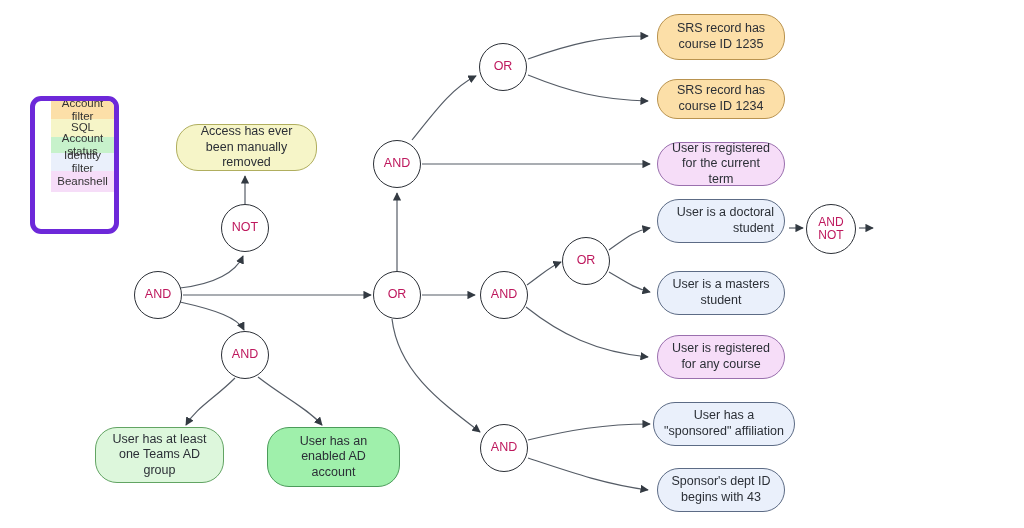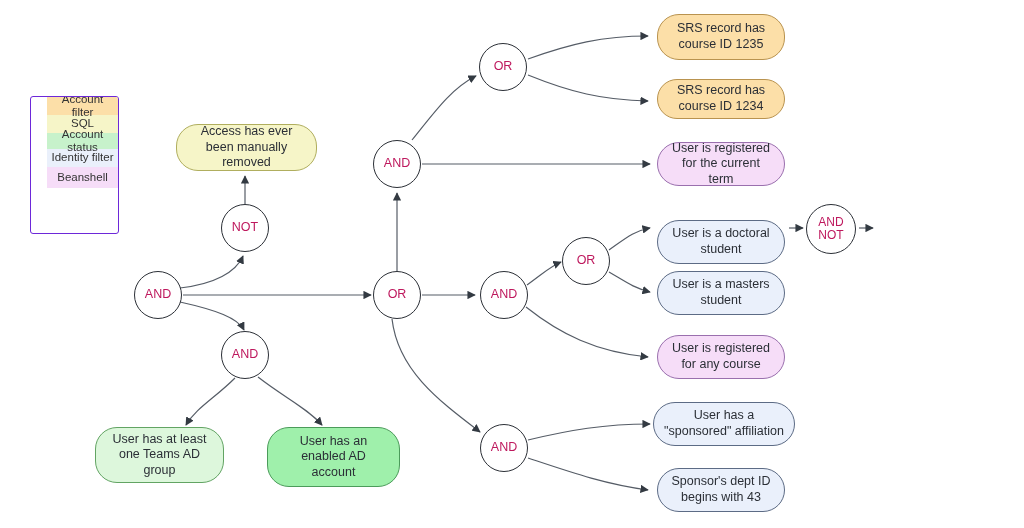--- a/index.html
+++ b/index.html
@@ -2,21 +2,21 @@
 <html><head>
 <meta charset="utf-8">
 <style>
   html,body{margin:0;padding:0;background:#ffffff;}
   body{width:1024px;height:528px;overflow:hidden;
        font-family:"Liberation Sans","DejaVu Sans",sans-serif;}
   #stage{position:relative;width:1024px;height:528px;background:#ffffff;}
   svg#wires{position:absolute;left:0;top:0;width:1024px;height:528px;}
 
   
-  .legend{position:absolute;border:1px solid #6d28d9;border-radius:3px;
+  .legend{position:absolute;border:5px solid #6d28d9;border-radius:11px;
           overflow:hidden;box-sizing:border-box;padding-left:16px;}
   .legend-row{display:flex;align-items:center;justify-content:center;
               text-align:center;font-size:11.5px;color:#333333;
               box-sizing:border-box;padding:0 4px;line-height:1.15;}
 
   
   .gate{position:absolute;border:1.6px solid #2b2f36;border-radius:50%;
         background:#ffffff;display:flex;align-items:center;justify-content:center;
         text-align:center;font-size:12.5px;color:#be185d;line-height:1.1;
         box-sizing:border-box;}
@@ -117,21 +117,21 @@
   <div class="gate" style="left:480px;top:424px;width:48px;height:48px;">AND</div>
 
   <div class="gate" style="left:806px;top:204px;width:50px;height:50px;font-size:12px;">AND NOT</div>
 
   <div class="node n-orange" style="left:657px;top:14px;width:128px;height:46px;">SRS record has course ID 1235</div>
 
   <div class="node n-orange" style="left:657px;top:79px;width:128px;height:40px;">SRS record has course ID 1234</div>
 
   <div class="node n-purple" style="left:657px;top:142px;width:128px;height:44px;">User is registered for the current term</div>
 
-  <div class="node n-blue" style="left:657px;top:220px;width:128px;height:44px;">User is a doctoral student</div>
+  <div class="node n-blue" style="left:657px;top:199px;width:128px;height:44px;text-align:right;">User is a doctoral student</div>
 
   <div class="node n-blue" style="left:657px;top:271px;width:128px;height:44px;">User is a masters student</div>
 
 
   <div class="node n-purple" style="left:657px;top:335px;width:128px;height:44px;">User is registered for any course</div>
 
   <div class="node n-blue" style="left:653px;top:402px;width:142px;height:44px;">User has a "sponsored" affiliation</div>
 
   <div class="node n-blue" style="left:657px;top:468px;width:128px;height:44px;">Sponsor's dept ID begins with 43</div>
 

